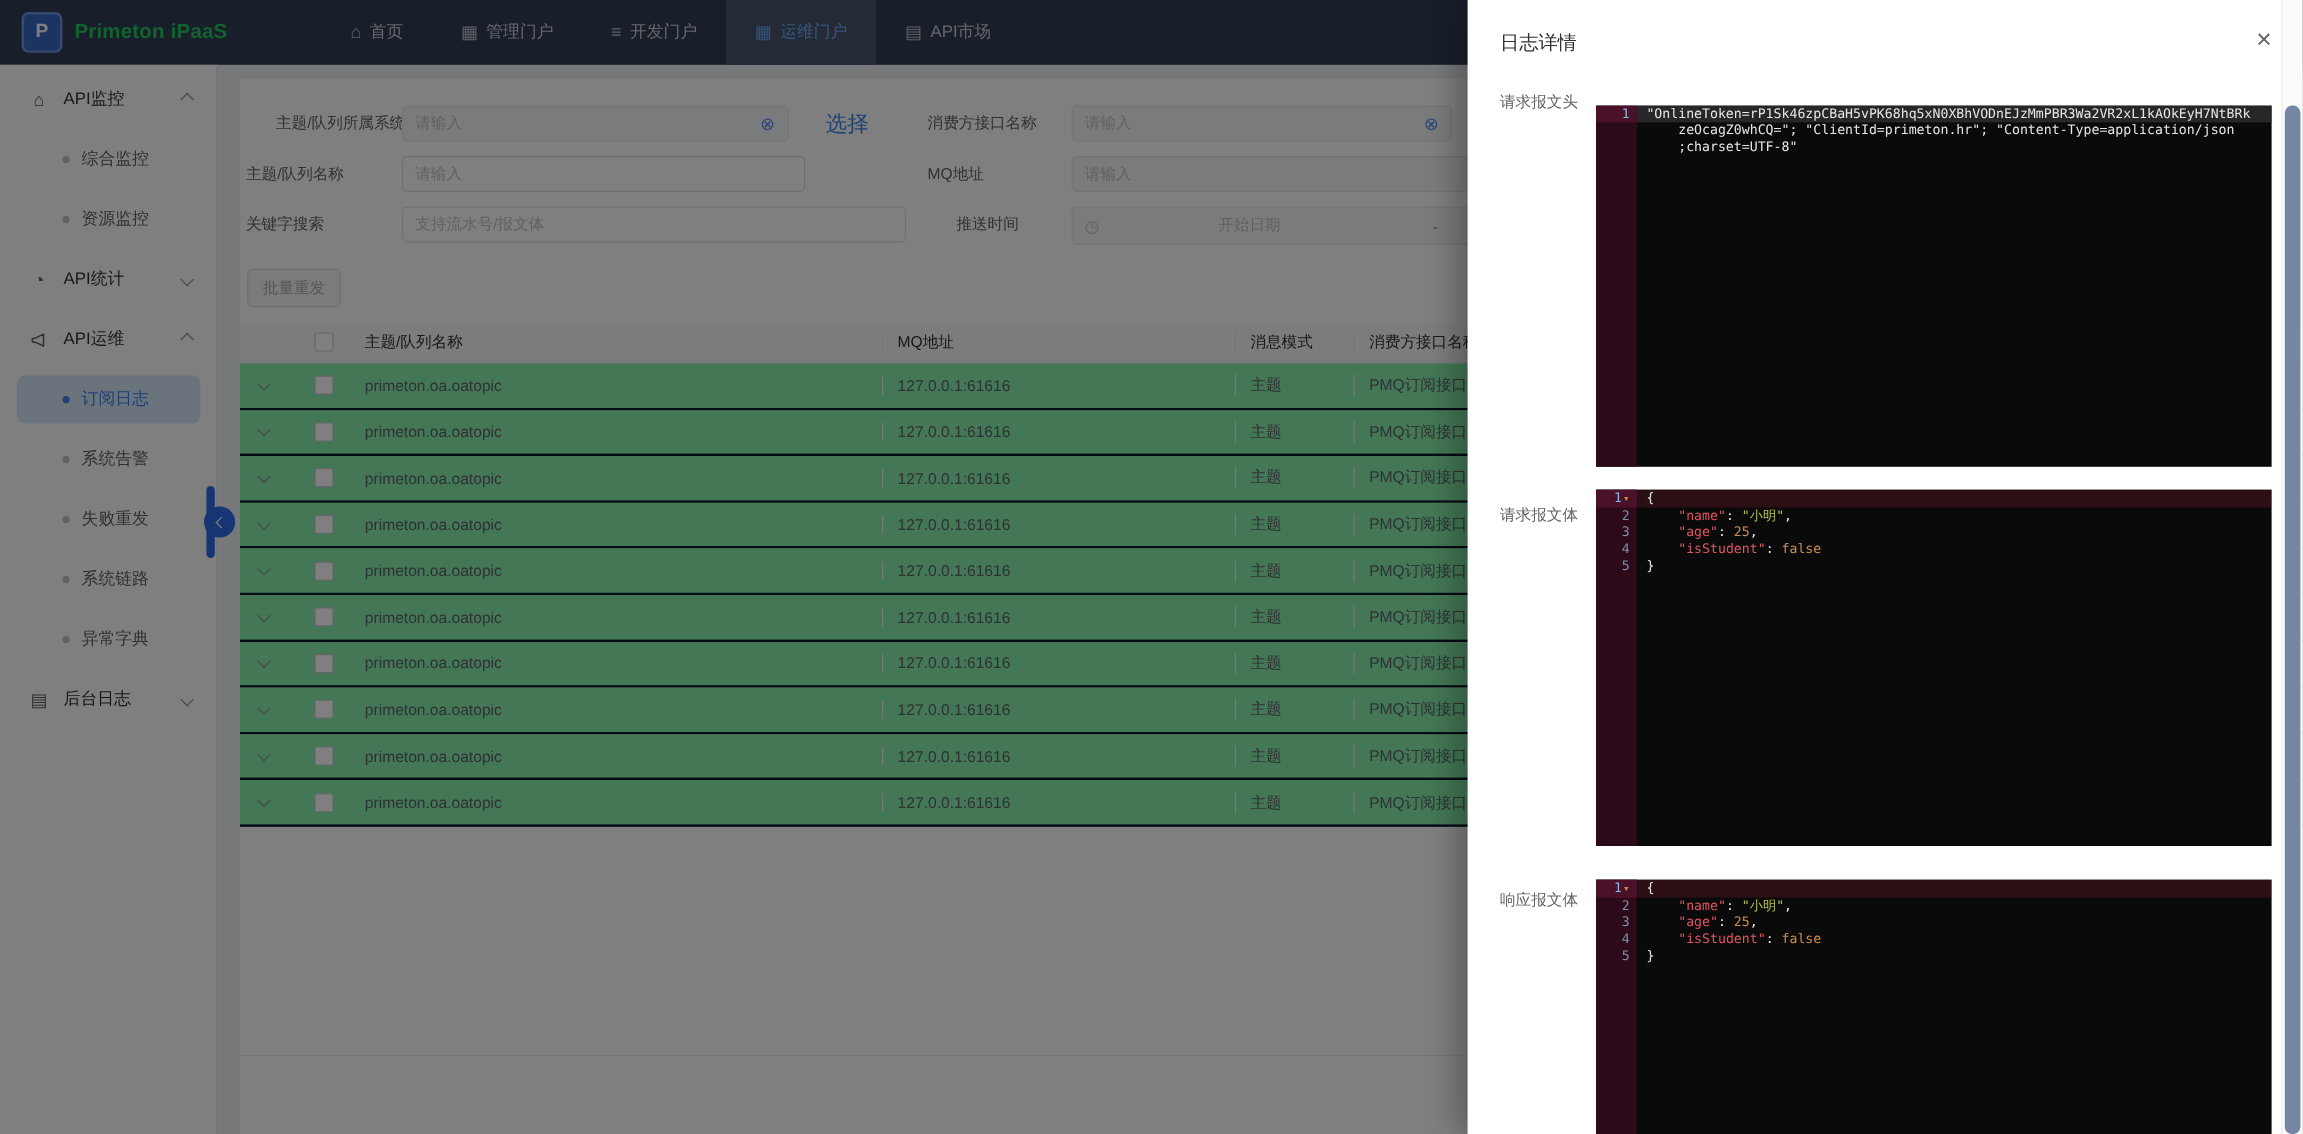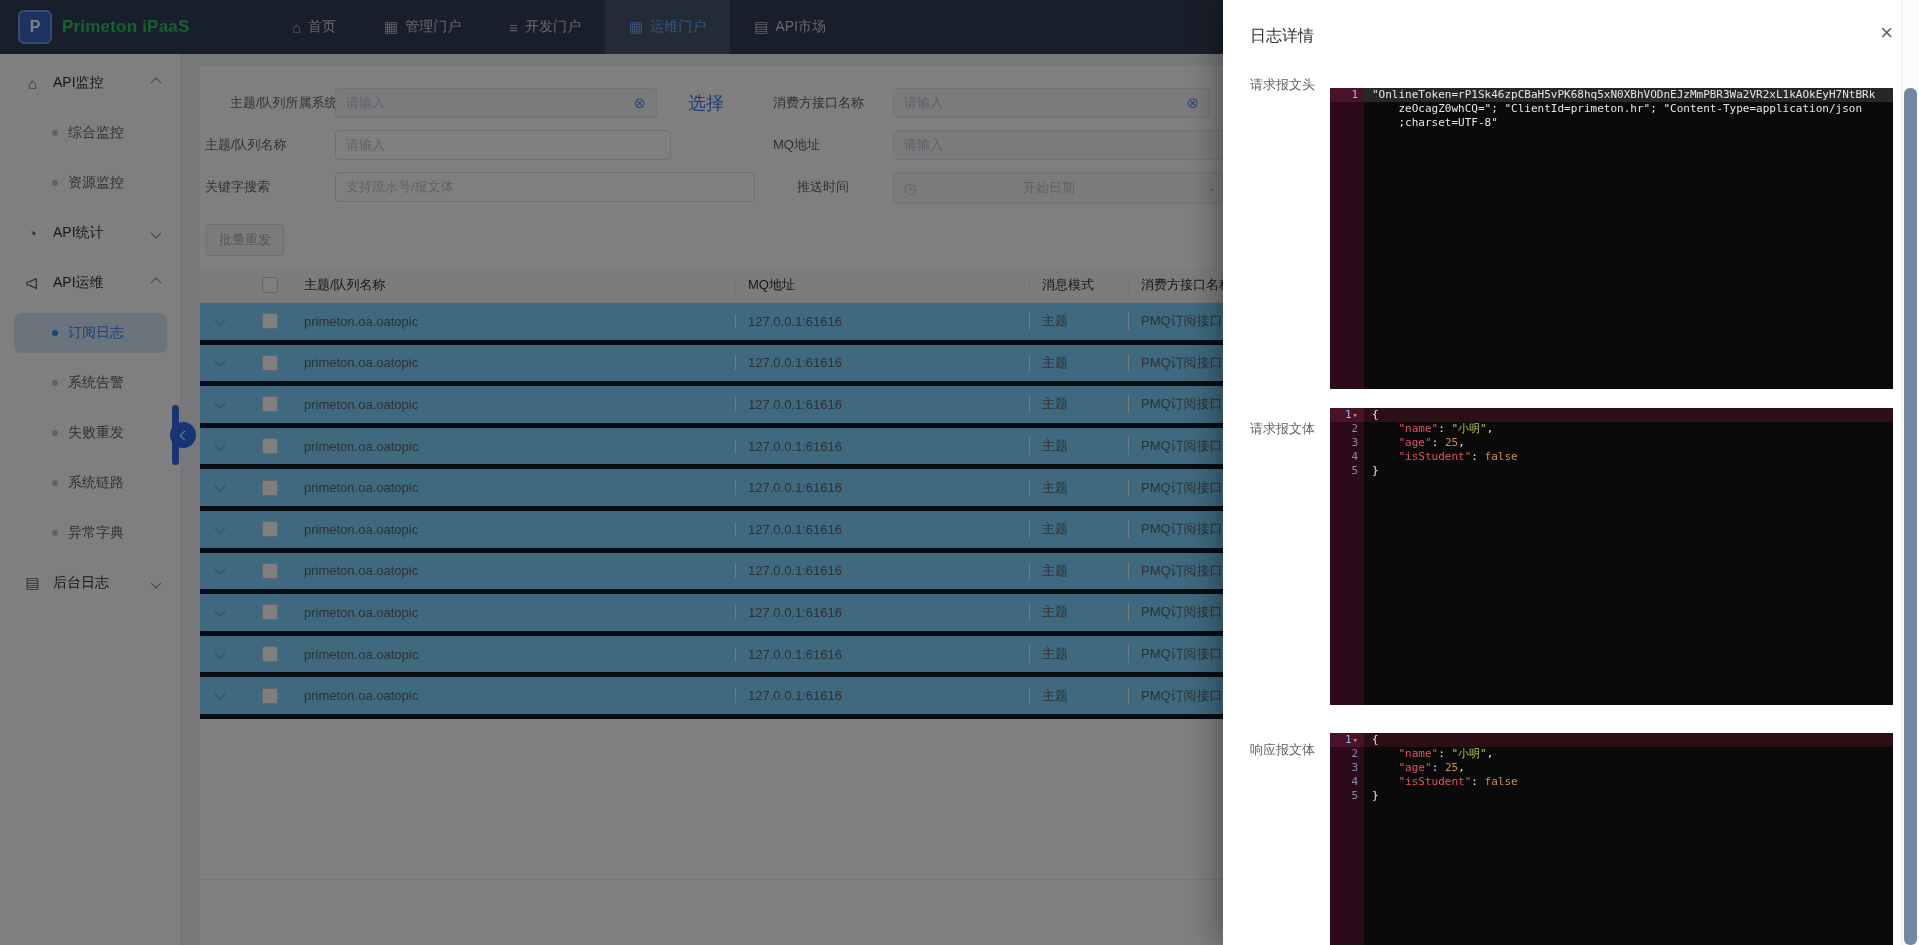--- a/index.html
+++ b/index.html
@@ -38,29 +38,29 @@
   .collapse-knob .chev{border-color:#fff;width:6px;height:6px;margin-left:3px;}
   
   .main-card{position:absolute;left:200px;top:66px;right:0;bottom:0;background:#fff;}
   .f-label{position:absolute;font-size:13px;color:#5f6368;line-height:30px;white-space:nowrap;}
   .f-input{position:absolute;height:30px;border-radius:4px;box-sizing:border-box;font-size:13px;color:#bfc3cb;
     display:flex;align-items:center;padding:0 10px;background:#fff;border:1px solid #dcdfe6;}
   .f-input.disabled{background:#f5f7fa;border:1px solid #e4e7ed;}
   .clear-ico{margin-left:auto;color:#5b8ff0;font-size:15px;}
   .link{position:absolute;font-size:18px;color:#3c82e6;line-height:30px;cursor:pointer;}
   .date-input{position:absolute;height:32px;border-radius:4px;background:#f5f7fa;border:1px solid #e4e7ed;box-sizing:border-box;
-    display:flex;align-items:center;font-size:13px;color:#bfc3cb;padding:0 10px;justify-content:space-between;}
+    display:flex;align-items:center;font-size:13px;color:#bfc3cb;padding:0 10px;}
   .date-input .clock{font-size:14px;color:#c3c7cf;}
   .date-input .start-ph{flex:0 0 250px;text-align:center;}
   .date-input .sep{flex:0 0 60px;text-align:center;color:#8a8f98;}
   .btn-disabled{position:absolute;left:6px;top:158px;width:76px;height:30px;border-radius:4px;background:#f5f6f8;
     border:1px solid #d9dce1;color:#a8adb5;font-size:13px;display:flex;align-items:center;justify-content:center;}
   
   .tbl{position:absolute;left:0;top:202px;right:0;}
-  .t-row{display:flex;height:36.6px;border-bottom:5px solid #0f172a;align-items:center;font-size:13px;color:#5f6368;background:#7dd3fc;}
+  .t-row{display:flex;height:36.6px;border-bottom:2px solid #0f172a;align-items:center;font-size:13px;color:#5f6368;background:#86efac;}
   .t-row.head{height:34px;background:#f7f8fa;color:#303133;font-weight:500;border-bottom:1px solid #e8ebf0;}
   .c-exp{flex:0 0 40px;display:flex;justify-content:center;}
   .c-chk{flex:0 0 60px;display:flex;justify-content:center;}
   .c-name{flex:0 0 435px;padding-left:4px;box-sizing:border-box;}
   .c-mq{flex:0 0 294px;border-left:1px solid #f0f2f5;padding-left:12px;box-sizing:border-box;}
   .c-mode{flex:0 0 99px;border-left:1px solid #f0f2f5;padding-left:12px;box-sizing:border-box;}
   .c-cons{flex:1;border-left:1px solid #f0f2f5;padding-left:12px;box-sizing:border-box;white-space:nowrap;overflow:hidden;}
   .t-row.head .c-mq,.t-row.head .c-mode,.t-row.head .c-cons{border-left:1px solid #e8ebf0;}
   .checkbox{width:14px;height:14px;border:1px solid #c9ced6;border-radius:2px;background:#fff;}
   .row-chev{width:7px;height:7px;border-right:1.4px solid #909399;border-bottom:1.4px solid #909399;transform:rotate(45deg);margin-top:-3px;}

